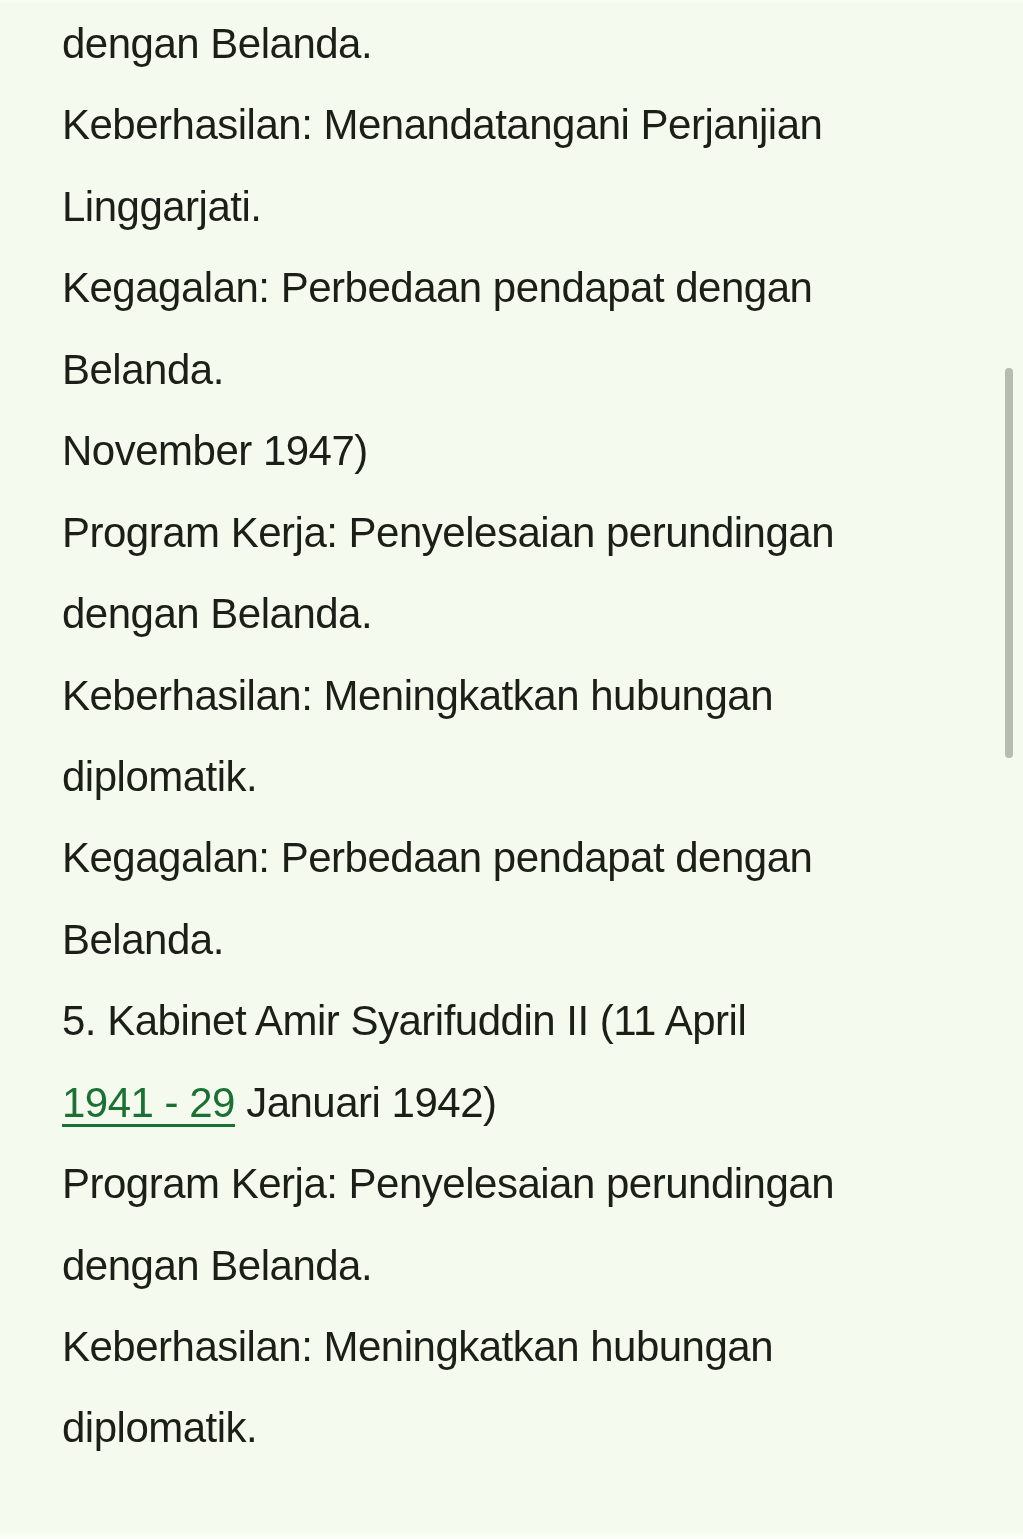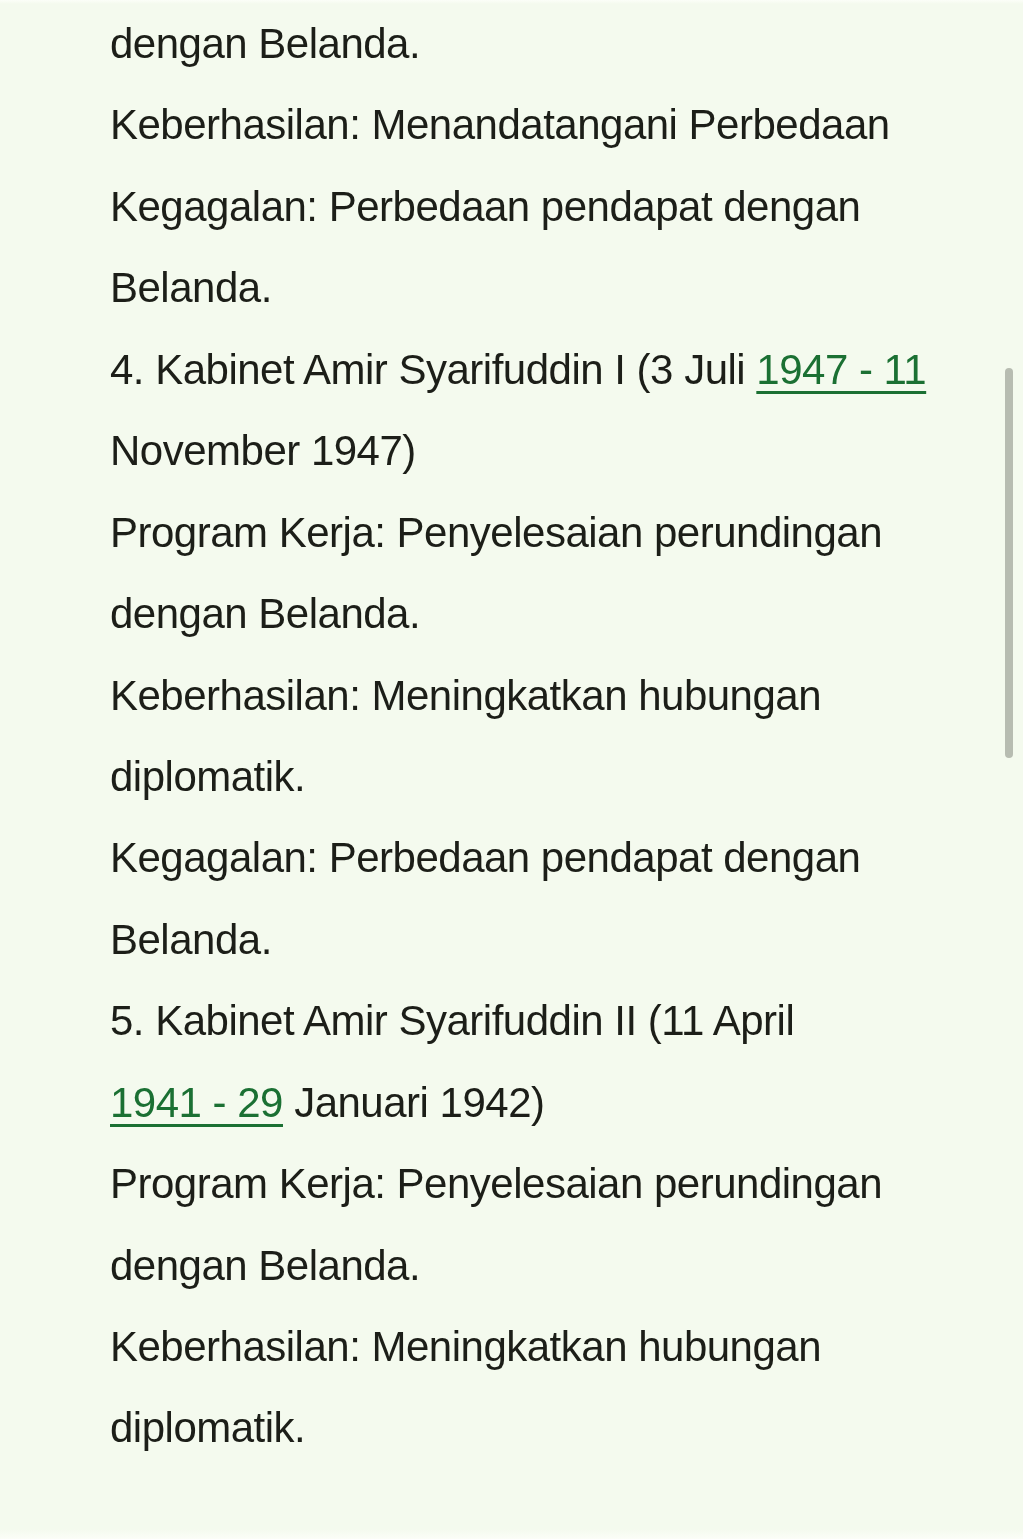--- a/index.html
+++ b/index.html
@@ -21,21 +21,20 @@
     right: 0;
     padding: 3px 30px 0 62px;
     color: #1c1e18;
     font-size: 42px;
     line-height: 81.45px;
     letter-spacing: -0.5px;
   }
   .line {
     white-space: nowrap;
     height: 81.45px;
-    margin-left: 48px;
   }
   .link {
     color: #1b7033;
     text-decoration: underline;
     text-decoration-thickness: 3px;
     text-underline-offset: 7px;
     text-decoration-color: #1b7033;
     cursor: pointer;
   }
   .scrollbar-thumb {
@@ -60,24 +59,24 @@
     height: 10px;
     background: linear-gradient(to top, rgba(252,254,248,0.95), rgba(252,254,248,0));
     pointer-events: none;
   }
 </style>
 </head>
 <body>
 
 <div class="text-content">
   <div class="line"><span>dengan Belanda.</span></div>
-  <div class="line"><span>Keberhasilan: Menandatangani Perbedaan</span></div>
+  <div class="line"><span>Keberhasilan: Menandatangani Perjanjian</span></div>
+  <div class="line"><span>Linggarjati.</span></div>
   <div class="line"><span>Kegagalan: Perbedaan pendapat dengan</span></div>
   <div class="line"><span>Belanda.</span></div>
-  <div class="line"><span>4. Kabinet Amir Syarifuddin I (3 Juli </span><a class="link">1947 - 11</a></div>
   <div class="line"><span>November 1947)</span></div>
   <div class="line"><span>Program Kerja: Penyelesaian perundingan</span></div>
   <div class="line"><span>dengan Belanda.</span></div>
   <div class="line"><span>Keberhasilan: Meningkatkan hubungan</span></div>
   <div class="line"><span>diplomatik.</span></div>
   <div class="line"><span>Kegagalan: Perbedaan pendapat dengan</span></div>
   <div class="line"><span>Belanda.</span></div>
   <div class="line"><span>5. Kabinet Amir Syarifuddin II (11 April</span></div>
   <div class="line"><a class="link">1941 - 29</a><span> Januari 1942)</span></div>
   <div class="line"><span>Program Kerja: Penyelesaian perundingan</span></div>

